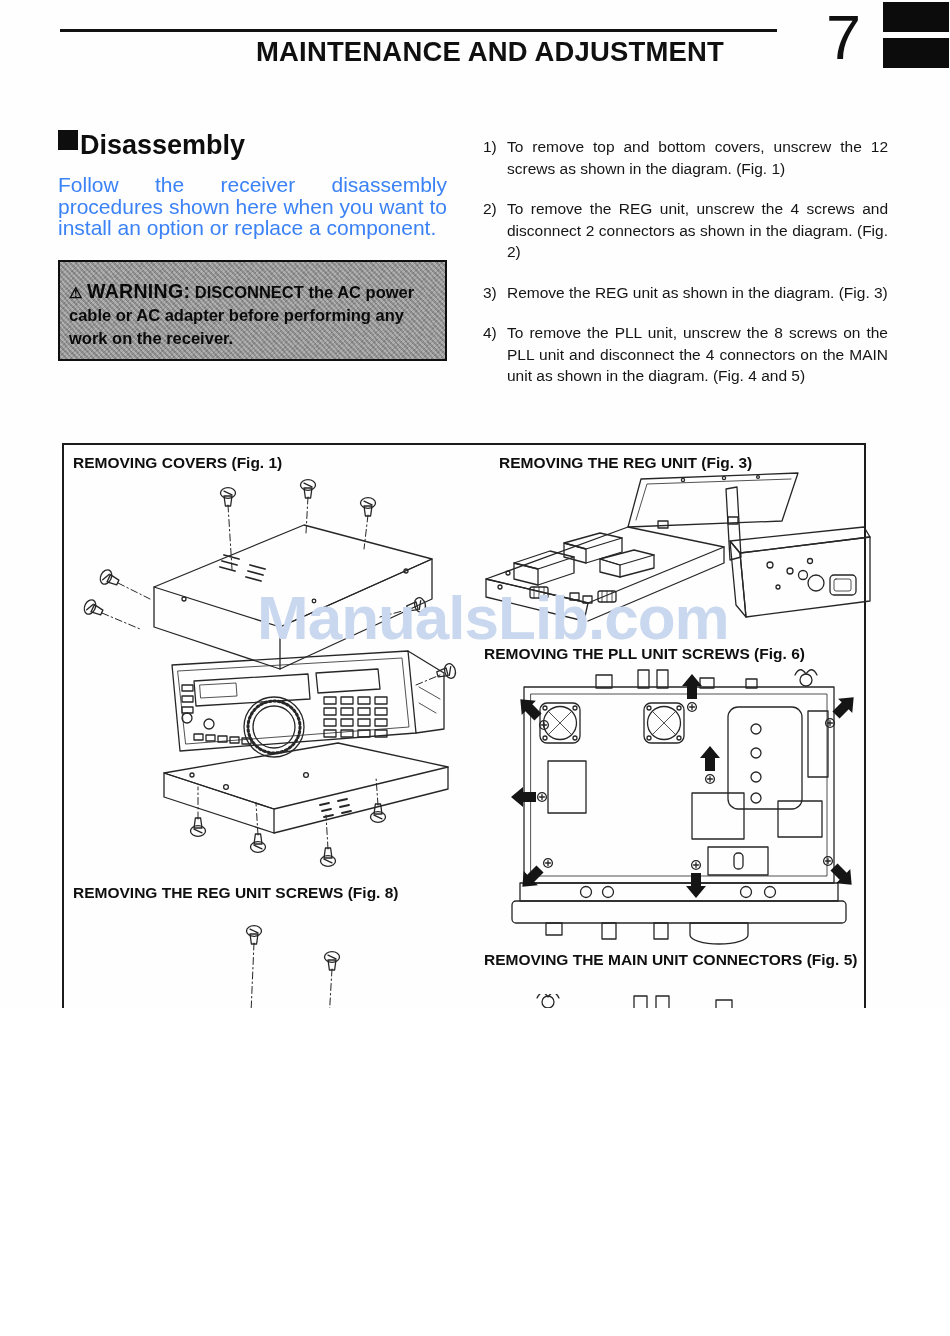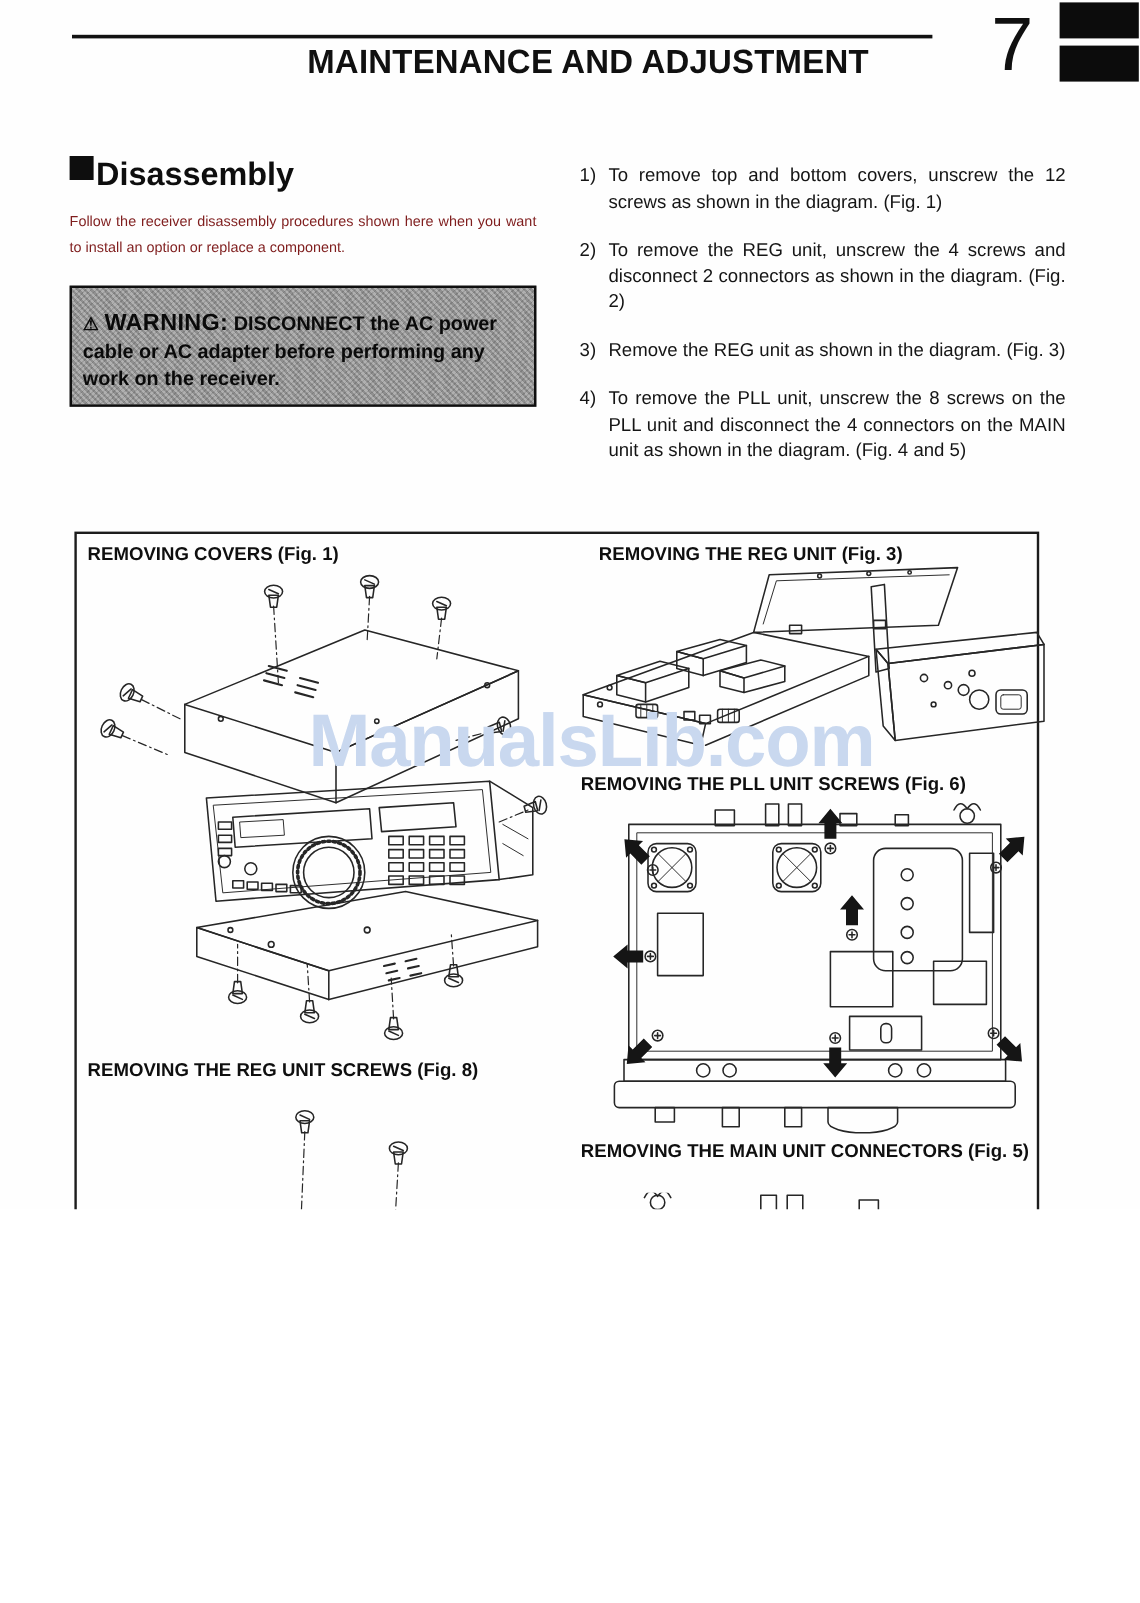--- a/index.html
+++ b/index.html
@@ -15,21 +15,21 @@
     letter-spacing:.2px; transform:scaleX(.98); transform-origin:left; white-space:nowrap; color:#101010;
   }
   .chapter-number { position:absolute; left:826px; top:6px; font-size:63px; line-height:1; font-weight:400; color:#101010; }
   .blk { position:absolute; background:#0c0c0c; }
   .blk1 { left:883px; top:2px;  width:66px; height:30px; }
   .blk2 { left:883px; top:38px; width:66px; height:30px; }
   
   .left-col { position:absolute; left:58px; top:130px; width:389px; }
   .section-heading { display:flex; align-items:flex-start; font-size:27px; font-weight:700; color:#0e0e0e; }
   .sq { width:20px; height:20px; background:#0e0e0e; display:inline-block; margin-right:2px; }
-  .intro { margin-top:13px; font-size:12px; line-height:21.5px; text-align:justify; color:#7f1d1d; }
+  .intro { margin-top:13px; font-size:21px; line-height:21.5px; text-align:justify; color:#3b82f6; }
   .warning-box {
     margin-top:21px; border:2px solid #0f0f0f; padding:18px 9px 9px 9px;
     font-size:16.5px; line-height:23px; font-weight:600; color:#0a0a0a;
     background-color:#a2a2a2;
     background-image:
       repeating-linear-gradient(47deg, rgba(0,0,0,.14) 0 2px, rgba(255,255,255,.10) 2px 4px),
       repeating-linear-gradient(-43deg, rgba(0,0,0,.10) 0 1px, rgba(255,255,255,.06) 1px 3px);
   }
   .warning-box .wlabel { font-size:19.5px; font-weight:800; letter-spacing:.3px; }
   .warning-box .wstrong { font-weight:800; }

